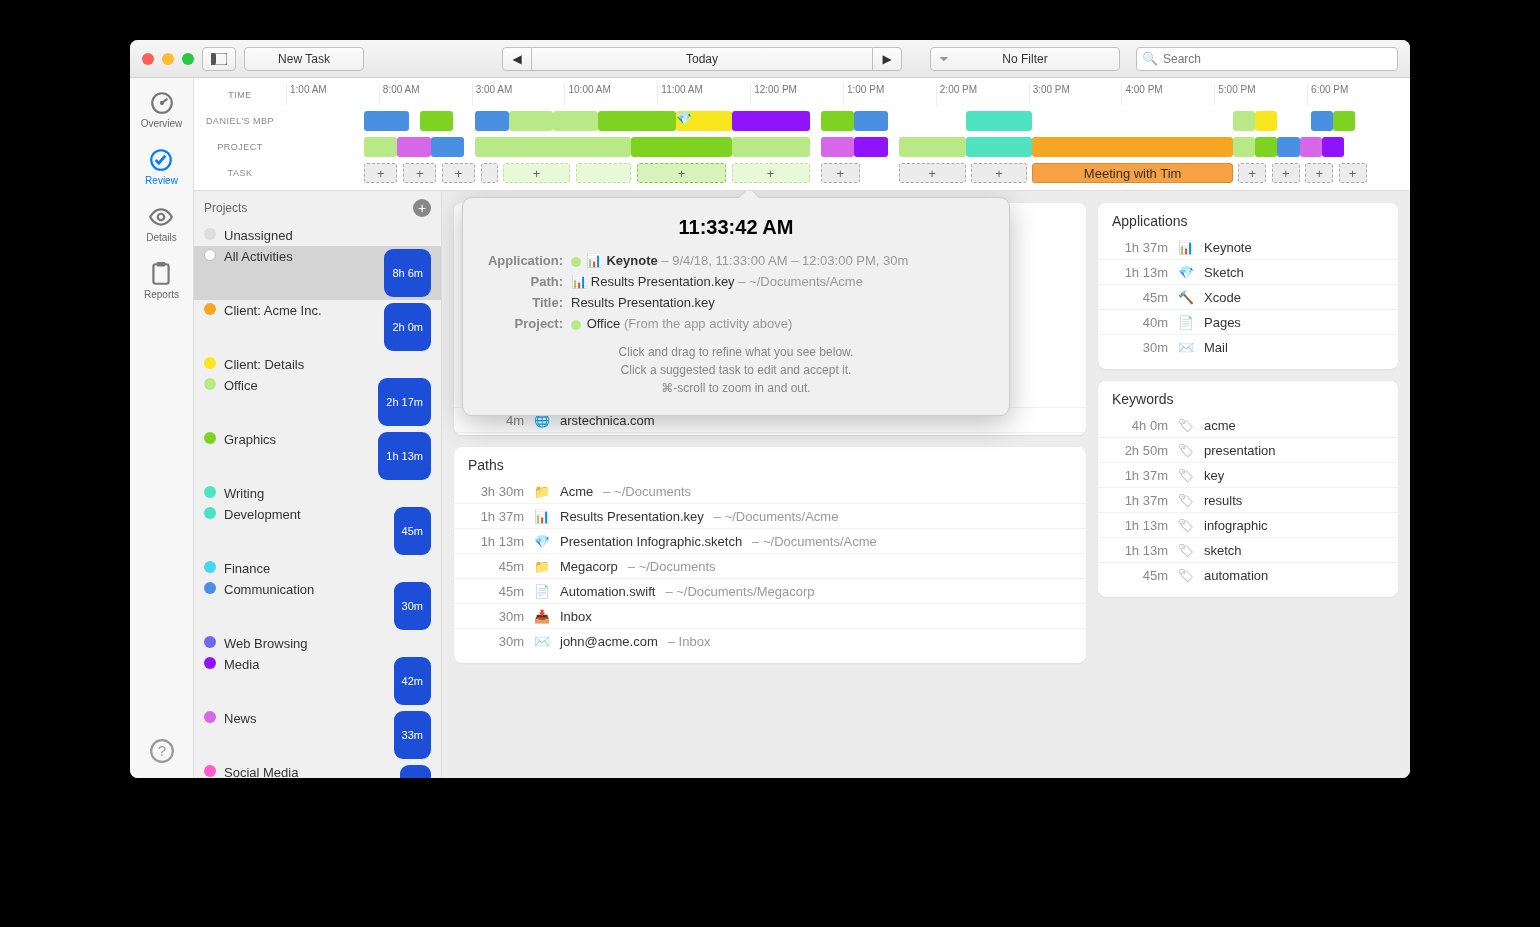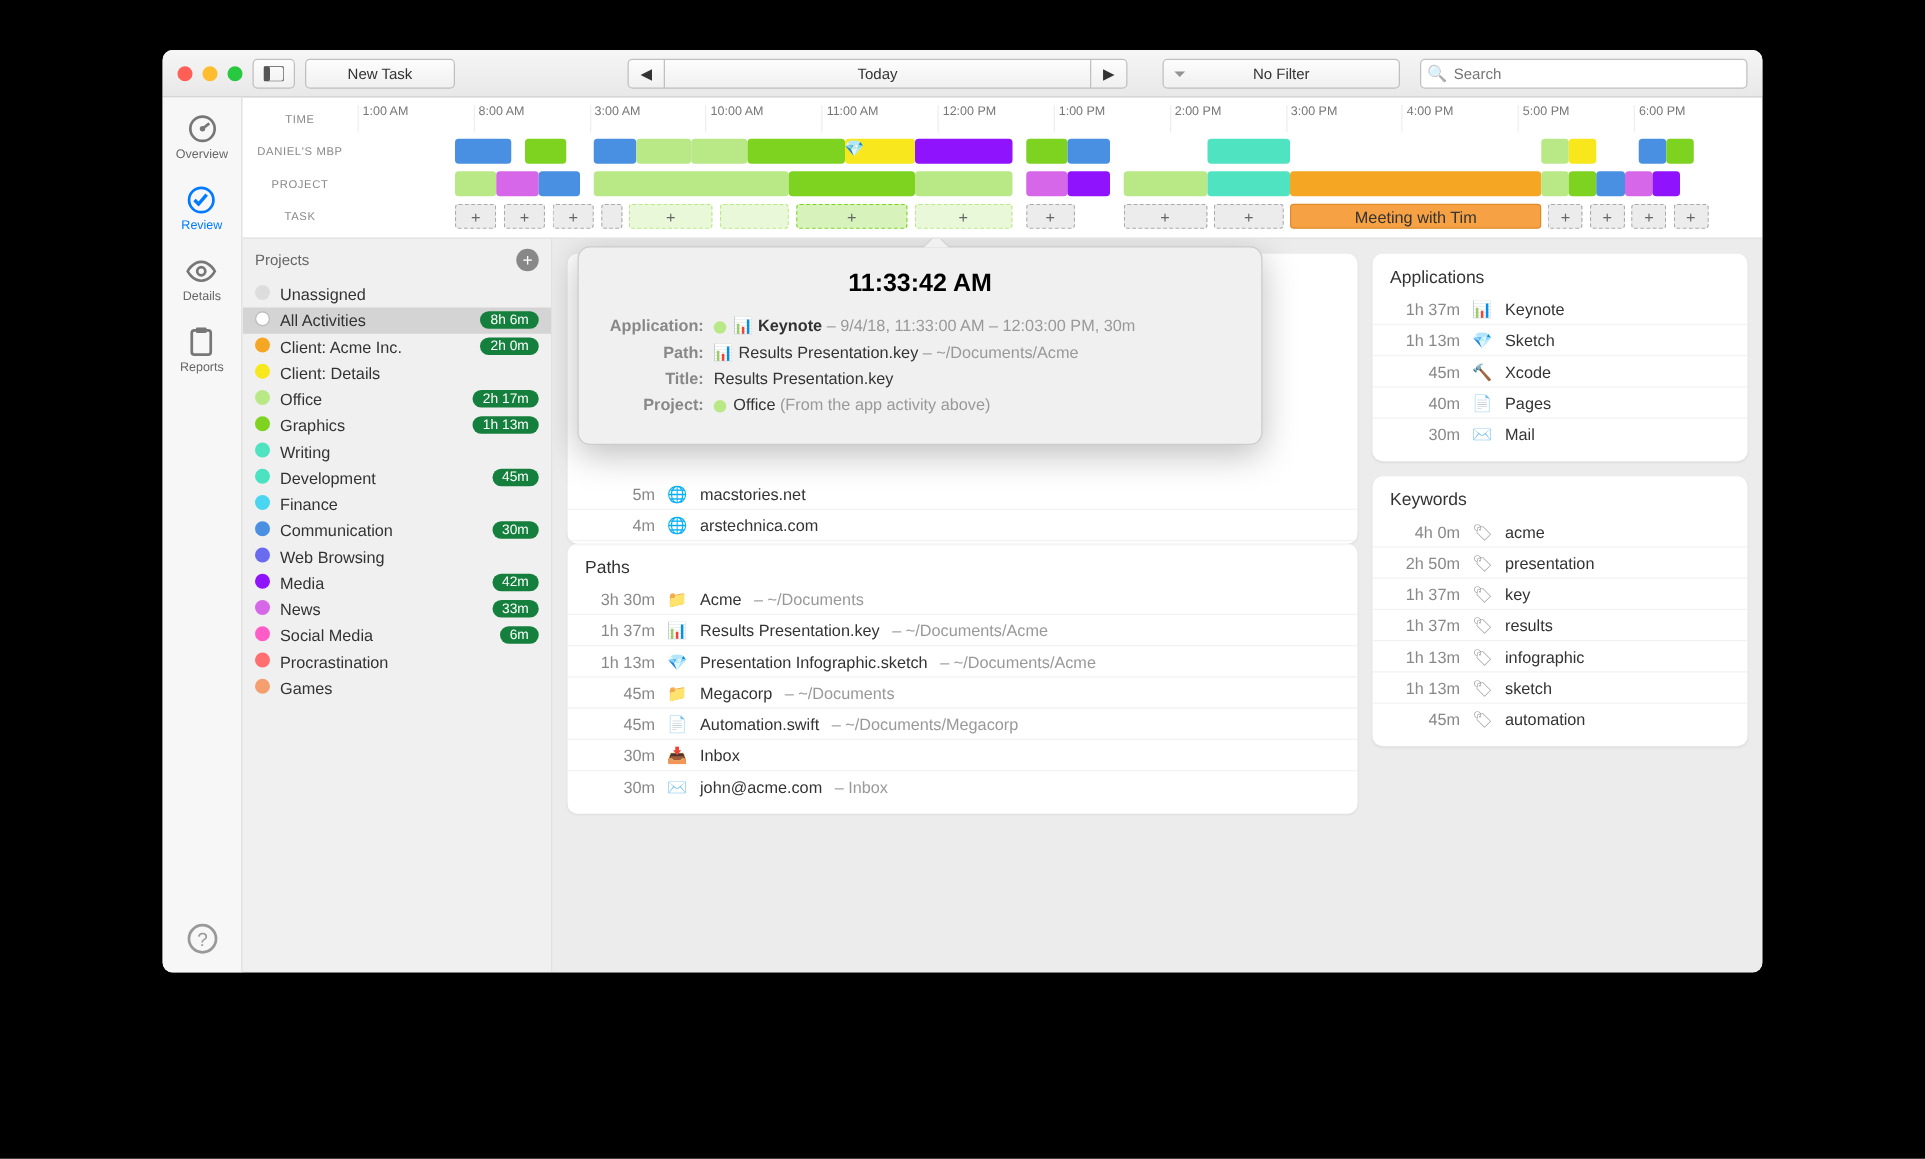--- a/index.html
+++ b/index.html
@@ -43,24 +43,24 @@
 .task-seg.solid{border-style:solid;background:#f7a145;color:#333;border-color:#e08a2a}
 
 .lower{flex:1;display:flex;overflow:hidden}
 .projects{width:248px;background:#f0f0f0;border-right:1px solid #ddd;overflow-y:auto}
 .proj-hdr{display:flex;align-items:center;justify-content:space-between;padding:8px 10px;font-size:12px;color:#666}
 .proj-add{width:18px;height:18px;border-radius:50%;background:#888;color:#fff;display:flex;align-items:center;justify-content:center;font-size:14px}
 .proj-item{display:flex;align-items:flex-start;padding:3px 10px;font-size:13px;color:#333;gap:8px}
 .proj-item.sel{background:#d4d4d4}
 .proj-dot{width:12px;height:12px;border-radius:50%}
 .proj-name{flex:1}
-.proj-badge{background:#15803d;color:#fff;border-radius:9px;padding:1px 8px;font-size:11px}
+.proj-badge{background:#1d4ed8;color:#fff;border-radius:9px;padding:18px 8px;font-size:11px}
 
 .main{flex:1;background:#ececec;overflow-y:auto;padding:12px;position:relative;display:flex;gap:12px}
-.colL{flex:1;display:flex;flex-direction:column;min-width:0}
+.colL{flex:1;display:flex;flex-direction:column;gap:12px;min-width:0}
 .colR{width:300px;display:flex;flex-direction:column;gap:12px}
 .card{background:#fff;border-radius:8px;padding:10px 0;box-shadow:0 1px 2px rgba(0,0,0,.06)}
 .card h3{font-size:14px;font-weight:500;padding:0 14px 6px;color:#333}
 .card-row{display:flex;align-items:center;padding:4px 14px;font-size:13px;gap:10px;border-top:1px solid #f2f2f2}
 .card-row:first-of-type{border-top:none}
 .dur{width:56px;text-align:right;color:#888;font-variant-numeric:tabular-nums}
 .ricon{width:16px;height:16px;display:inline-flex;align-items:center;justify-content:center;font-size:13px}
 .rtext{color:#333}
 .rsub{color:#999}
 
@@ -329,20 +329,25 @@
                     <div class="v">📊 <span>Results Presentation.key</span><span class="rsub"> – ~/Documents/Acme</span></div>
                   </div>
                 <div class="kv">
                     <div class="k">Title:</div>
                     <div class="v">Results Presentation.key</div>
                   </div>
                 <div class="kv">
                     <div class="k">Project:</div>
                     <div class="v"><span class="swatch" style="background:#b8e986"></span> <span>Office</span><span class="rsub"> (From the app activity above)</span></div>
                   </div>
+                <div class="hint">
+                  <div>Click and drag to refine what you see below.</div>
+                  <div>Click a suggested task to edit and accept it.</div>
+                  <div>⌘-scroll to zoom in and out.</div>
+                </div>
               </div>
               <div class="card" style="height:232px;overflow:hidden">
                 <div style="height:170px"></div>
                 <div id="websites-list">
                     <div class="card-row">
                       <span class="dur">5m</span>
                       <span class="ricon">🌐</span>
                       <span class="rtext">macstories.net</span>
                     </div>
                     <div class="card-row">

